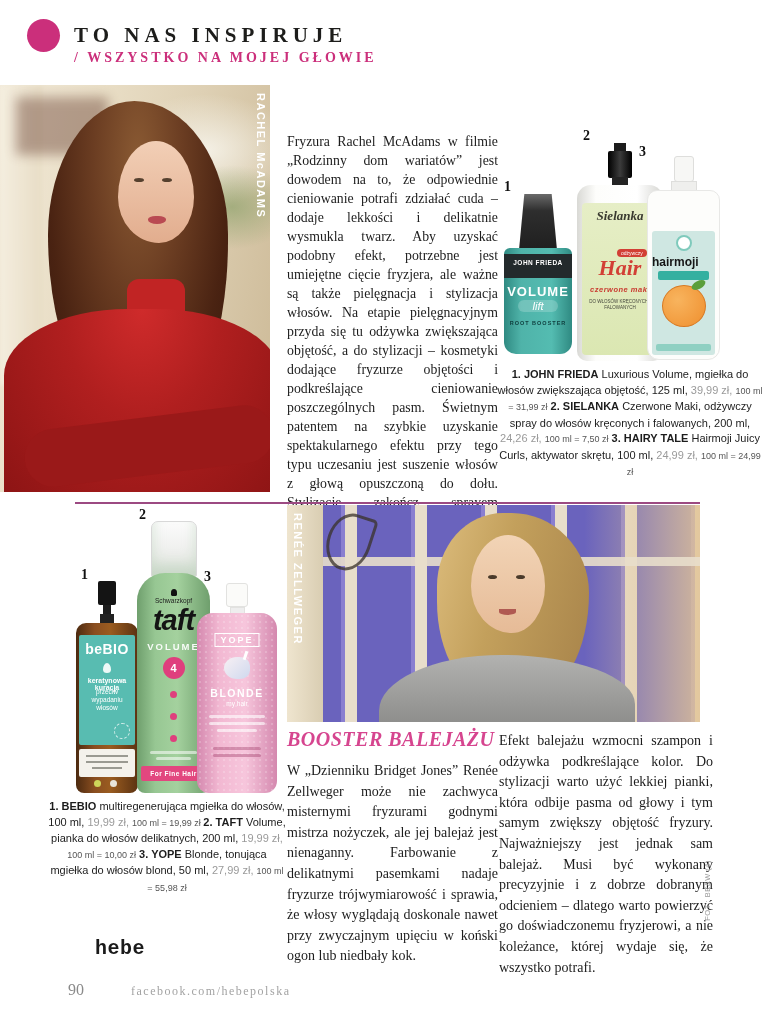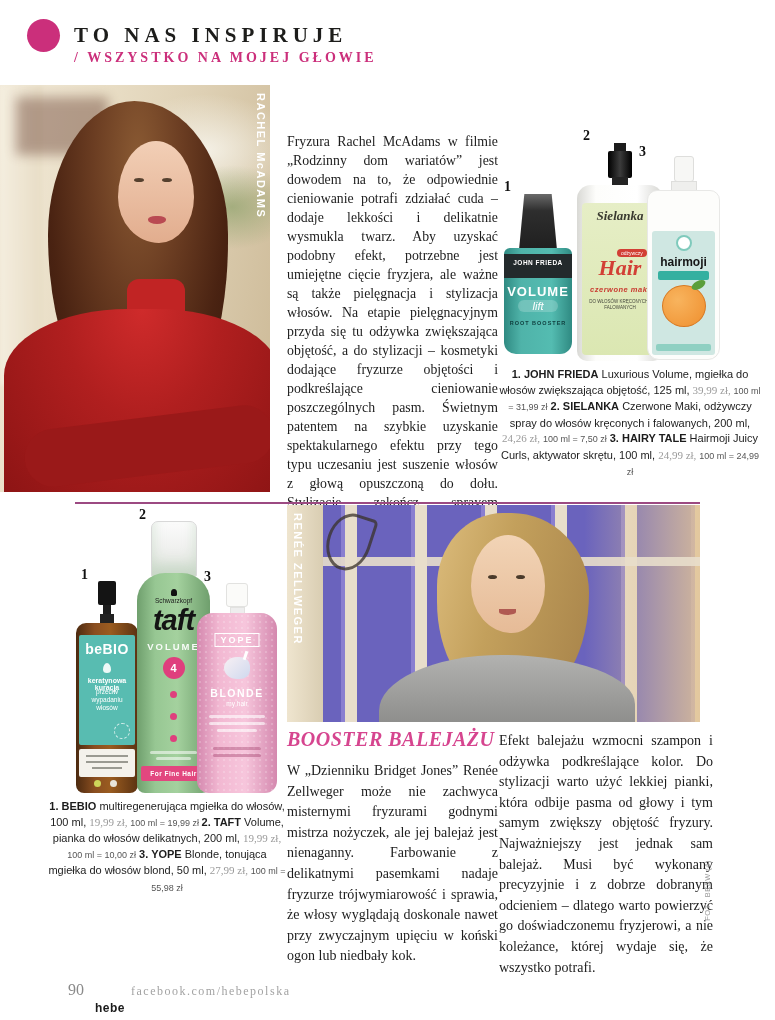--- a/index.html
+++ b/index.html
@@ -60,21 +60,21 @@
   .bodytxt{position:absolute;color:#1c1c1c;text-align:justify;}
   .b-s1{left:287px;top:132px;width:211px;font-size:13.8px;line-height:19px;}
   .b-s2a{left:287px;top:761px;width:211px;font-size:14px;line-height:20.6px;}
   .b-s2b{left:499px;top:731px;width:214px;font-size:14px;line-height:20.6px;}
 
   
   .caption{position:absolute;font-family:"Liberation Sans",sans-serif;color:#1c1c1c;text-align:center;margin:0;}
   .cap-top{left:497px;top:367px;width:266px;font-size:11px;line-height:15.5px;}
   .cap-bot{left:48px;top:799px;width:238px;font-size:11px;line-height:15.5px;}
   .cb{font-weight:700;}
-  .cg{color:#9a9a9a;font-family:Liberation Serif, serif;}
+  .cg{color:#9a9a9a;}
   .cu{font-size:9px;color:#555;}
 
   .divider{position:absolute;left:75px;top:502px;width:625px;height:2px;background:#9c4a82;}
 
   
   .pn{position:absolute;font-weight:700;font-size:14px;color:#111;}
 
   
   .bottle{position:absolute;}
   .bottle *{position:absolute;box-sizing:border-box;font-family:"Liberation Sans",sans-serif;}
@@ -101,21 +101,21 @@
   .si-sub{left:0;top:82px;width:100%;text-align:center;font-style:italic;font-weight:700;font-size:7.5px;letter-spacing:.5px;color:#c93a30;}
   .si-tiny{left:8%;top:96px;width:84%;text-align:center;font-size:4.5px;color:#44463c;line-height:6px;}
 
   
   .p-hm{left:647px;top:156px;width:73px;height:204px;}
   .hm-pump{left:27px;top:0;width:20px;height:26px;background:#f7f7f5;border:1px solid #dededc;border-radius:3px;}
   .hm-collar{left:24px;top:25px;width:26px;height:10px;background:#efefed;border:1px solid #dededc;}
   .hm-body{left:0;top:34px;width:73px;height:170px;background:#fdfdfb;border:1px solid #e8e8e6;border-radius:10px 10px 12px 12px;}
   .hm-label{left:4px;top:40px;right:4px;bottom:4px;background:#cfe7e2;border-radius:3px;}
   .hm-dot{left:50%;top:4px;margin-left:-8px;width:16px;height:16px;background:#fff;border:2px solid #7fcabc;border-radius:50%;}
-  .hm-logo{left:0;top:24px;width:100%;text-align:center;font-weight:700;font-size:12px;color:#161616;}
+  .hm-logo{left:0;top:24px;width:100%;font-weight:700;font-size:12px;color:#161616;}
   .hm-ribbon{left:10%;top:40px;width:80%;height:9px;background:#35b0a0;border-radius:2px;}
   .hm-orange{left:50%;top:54px;margin-left:-22px;width:44px;height:42px;background:radial-gradient(circle at 35% 35%,#f8b45e,#ef8f2e);border:1.5px solid #d87820;border-radius:50%;}
   .hm-leaf{left:28px;top:-5px;width:15px;height:8px;background:#5a9e3a;border-radius:50%;transform:rotate(-28deg);}
   .hm-band{left:7%;bottom:4px;width:86%;height:7px;background:#8fd0c2;border-radius:2px;}
 
   
   .p-bb{left:76px;top:581px;width:62px;height:212px;}
   .bb-cap{left:22px;top:0;width:18px;height:24px;background:#141414;border-radius:2px;}
   .bb-stem{left:27px;top:24px;width:8px;height:10px;background:#1d1d1d;}
   .bb-collar{left:24px;top:33px;width:14px;height:10px;background:#222;}
@@ -152,21 +152,21 @@
   .yp-logo{left:50%;top:20px;transform:translateX(-50%);border:1.5px solid #fff;color:#fff;font-weight:700;font-size:9px;letter-spacing:2px;padding:1px 5px;}
   .yp-uni{left:50%;top:44px;margin-left:-13px;width:26px;height:22px;background:linear-gradient(135deg,#f8f0f4,#cfd8ee);border-radius:50% 40% 40% 50%;}
   .yp-horn{left:20px;top:-6px;width:3px;height:9px;background:#fff;transform:rotate(18deg);}
   .yp-name1{left:0;top:74px;width:100%;text-align:center;color:#fff;font-weight:700;font-size:10.5px;letter-spacing:1.5px;}
   .yp-name2{left:0;top:87px;width:100%;text-align:center;color:#fff;font-size:6.5px;}
   .yp-l{left:15%;width:70%;height:3px;background:rgba(255,255,255,.6);border-radius:2px;}
   .yp-d{left:20%;width:60%;height:3px;background:rgba(160,60,105,.4);border-radius:2px;}
 
   
   .ft-num{position:absolute;left:68px;top:981px;font-size:16px;color:#8a8a8a;}
-  .ft-logo{position:absolute;left:95px;top:1001px;font-family:Liberation Sans, sans-serif;font-weight:700;font-size:12px;color:#1a1a1a;letter-spacing:.5px;}
+  .ft-logo{position:absolute;left:95px;top:937px;font-family:Liberation Mono, monospace;font-weight:700;font-size:20px;color:#1a1a1a;letter-spacing:.5px;}
   .ft-url{position:absolute;left:131px;top:984px;font-size:12px;color:#a3a3a3;letter-spacing:1.5px;}
   .credit{position:absolute;left:703px;top:860px;writing-mode:vertical-rl;transform:rotate(180deg);font-family:"Liberation Sans",sans-serif;font-size:7.5px;color:#9a9a9a;letter-spacing:.5px;}
 </style>
 </head>
 <body>
 
 <div class="page">
 
   <div class="hdr-circle"></div>
   <div class="hdr-title">TO NAS INSPIRUJE</div>

